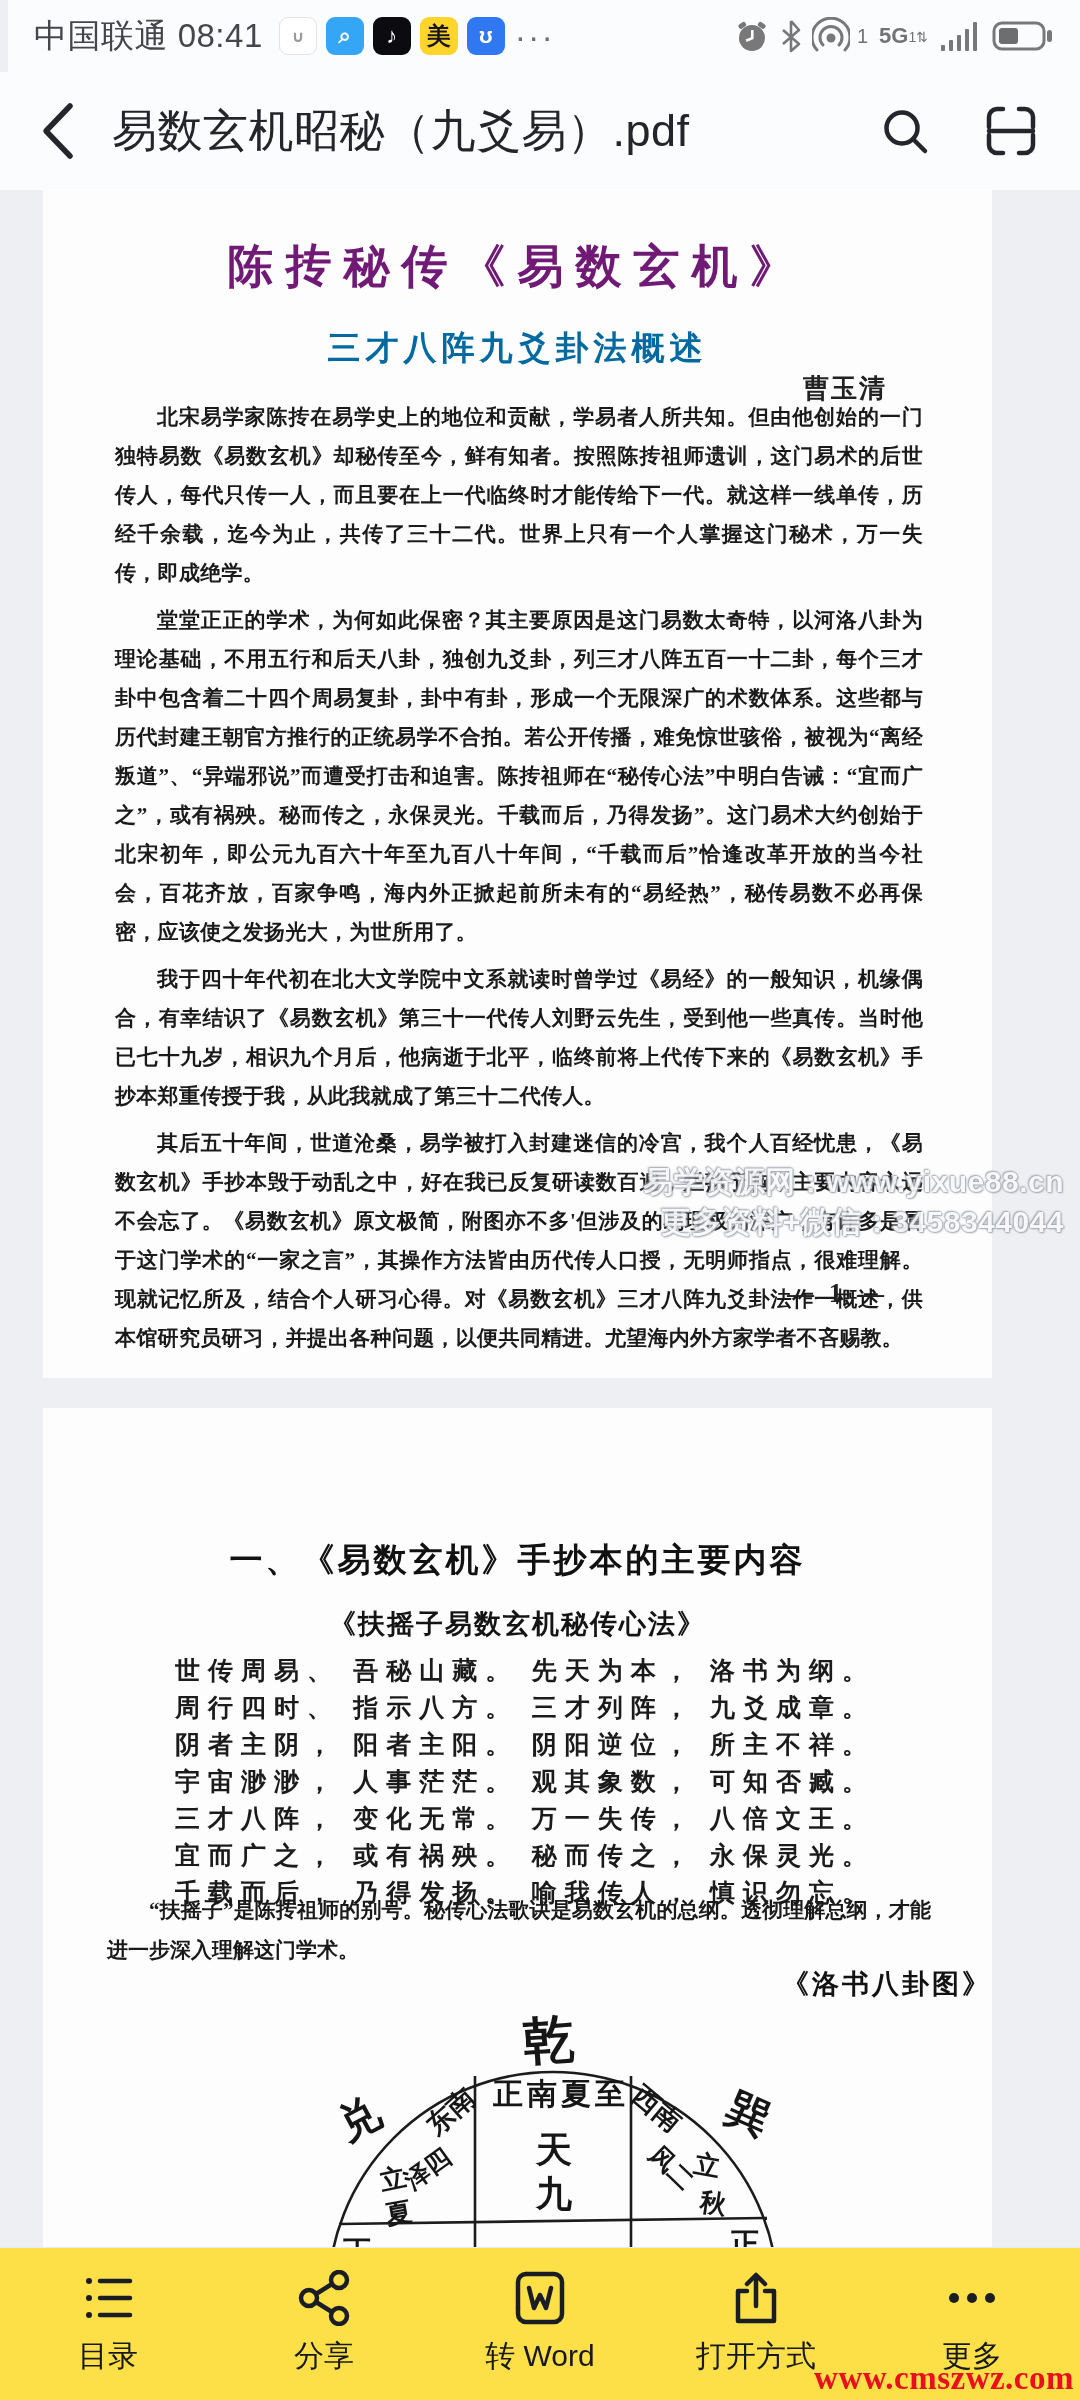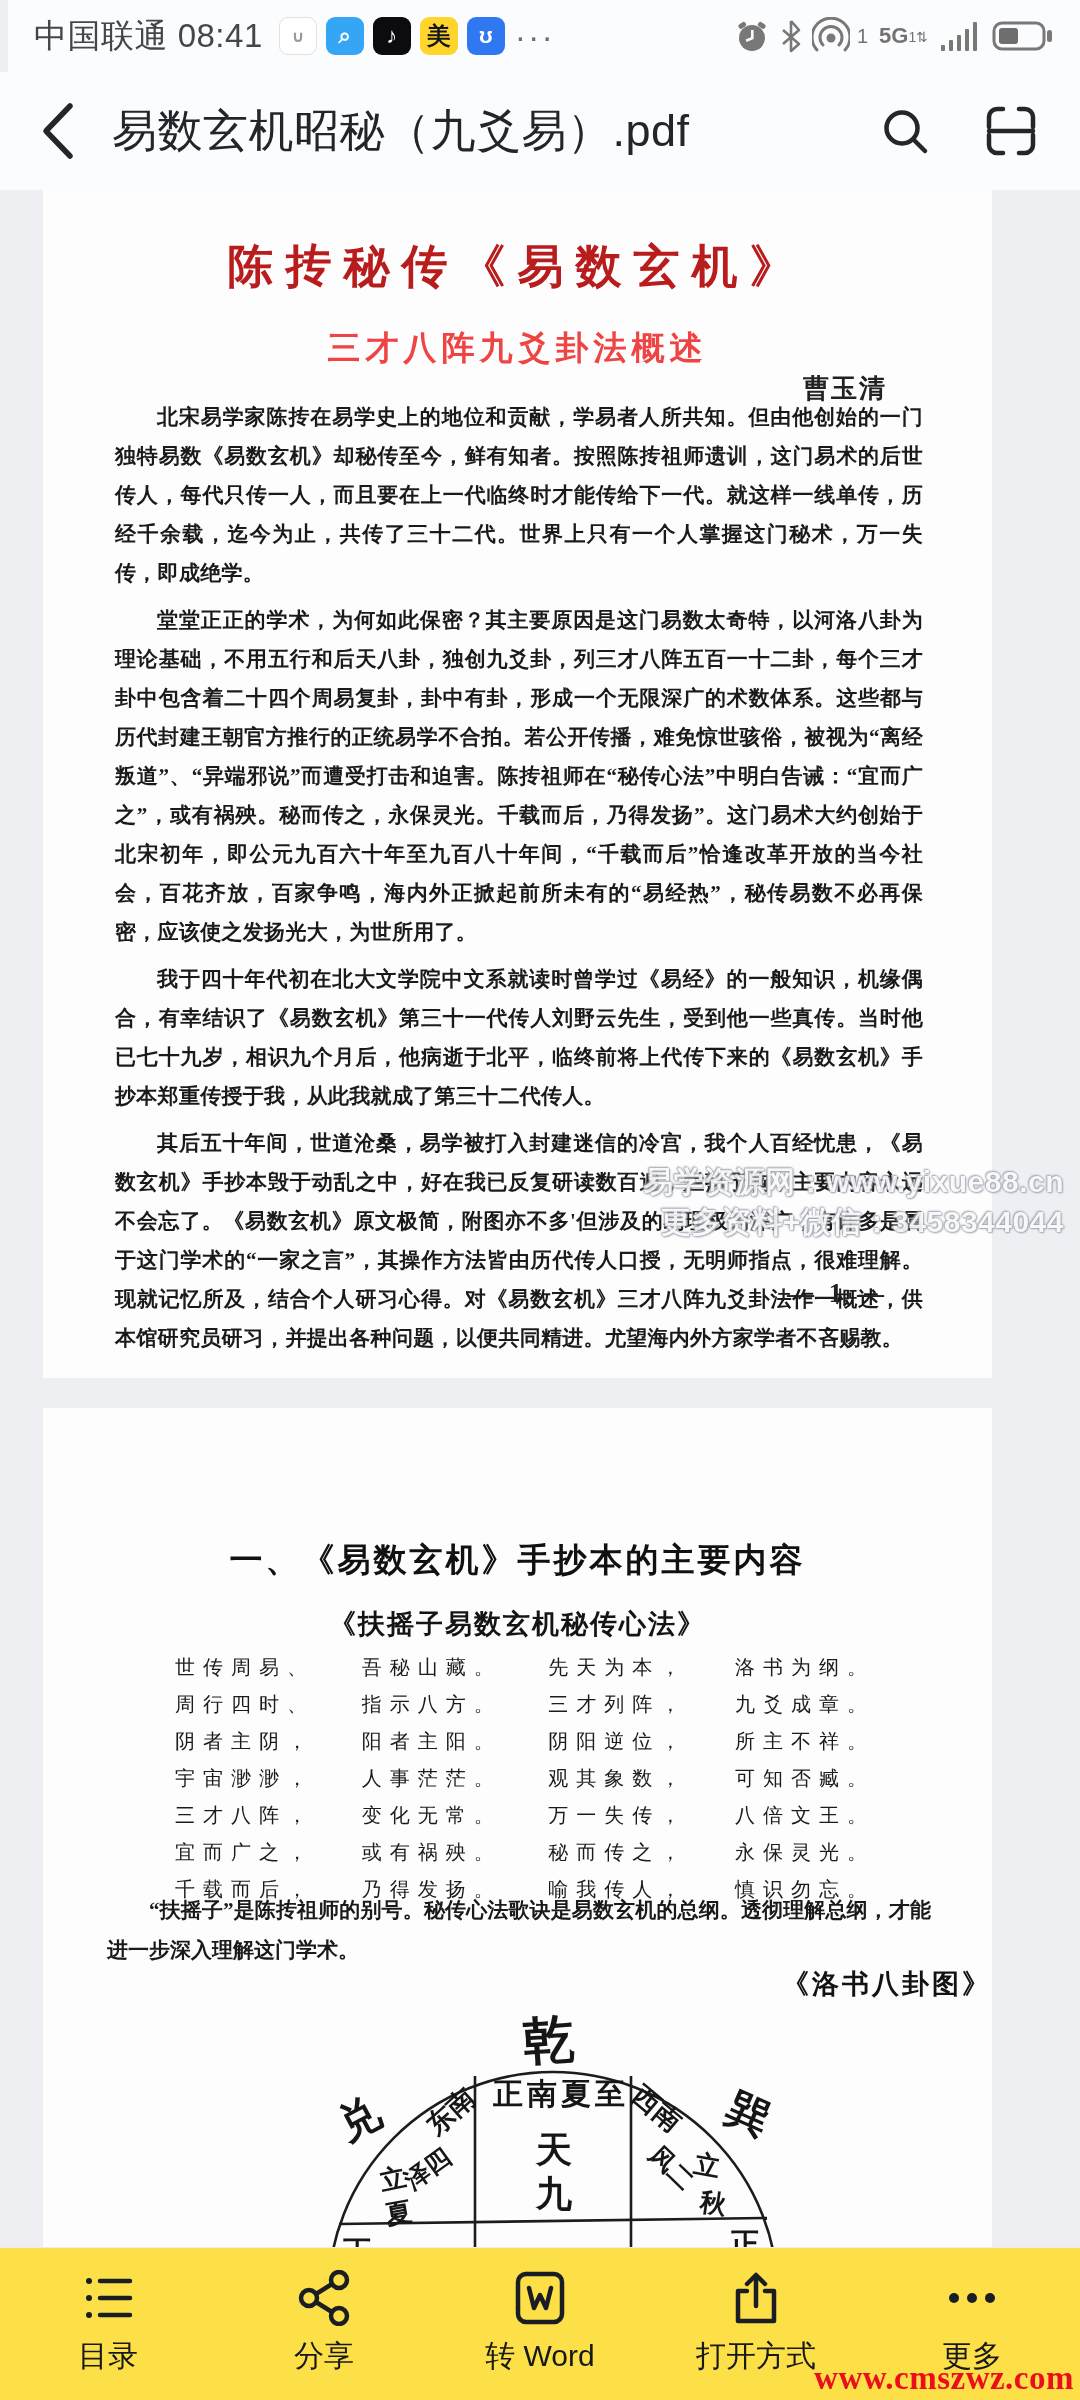--- a/index.html
+++ b/index.html
@@ -40,41 +40,41 @@
             overflow:hidden;flex:1;}
   .tb-icon{width:58px;height:58px;display:flex;align-items:center;justify-content:center;}
   .tb-icon.search{margin-right:48px;}
   .tb-icon.mode{margin-right:40px;}
   
   .page{position:absolute;left:43px;width:949px;background:#fdfdfe;}
   .page1{top:190px;height:1188px;}
   .page2{top:1408px;height:992px;}
   .serif{font-family:"Liberation Serif","DejaVu Serif",serif;}
   .doc-title{position:absolute;top:46px;left:0;width:100%;text-align:center;
-    font-weight:700;font-size:46px;color:#b91c1c;letter-spacing:12px;}
+    font-weight:700;font-size:46px;color:#701a75;letter-spacing:12px;}
   .doc-subtitle{position:absolute;top:136px;left:0;width:100%;text-align:center;
-    font-weight:700;font-size:33px;color:#ef4444;letter-spacing:5px;}
+    font-weight:700;font-size:33px;color:#0369a1;letter-spacing:5px;}
   .doc-author{position:absolute;top:181px;left:760px;font-weight:700;font-size:26px;color:#222;letter-spacing:2px;}
   .body-text{position:absolute;left:64px;top:200px;width:824px;
     font-weight:600;font-size:21px;line-height:39px;color:#1a1a1a;
     text-align:justify;letter-spacing:.3px;}
   .body-text p{margin:8px;text-indent:2em;}
   .page-num{position:absolute;top:1088px;right:104px;font-weight:700;font-size:27px;color:#222;letter-spacing:4px;}
   .wm-gray{position:absolute;top:972px;right:-72px;text-align:right;
     font-weight:700;font-size:30px;line-height:40px;letter-spacing:.5px;
     color:rgba(252,252,254,.96);opacity:.93;
     text-shadow:0 0 2px #8f959d,0 0 1px #8f959d,1px 1px 2px #a6abb2,-1px -1px 2px #a6abb2;}
   
   .sec-title{position:absolute;top:130px;left:0;width:100%;text-align:center;
     font-weight:700;font-size:33px;color:#111;letter-spacing:3px;}
   .sec-sub{position:absolute;top:198px;left:0;width:100%;text-align:center;
     font-weight:700;font-size:27px;color:#141414;letter-spacing:2px;}
   .verse{position:absolute;left:132px;top:246px;width:700px;}
   .verse-row{display:flex;justify-content:space-between;height:37px;
-    font-weight:400;font-size:20px;color:#1b1b1b;}
+    font-weight:700;font-size:25px;color:#1b1b1b;}
   .verse-row span{letter-spacing:8px;white-space:nowrap;}
   .note{position:absolute;left:64px;top:482px;width:824px;
     font-weight:600;font-size:21px;line-height:40px;color:#1a1a1a;text-align:justify;text-indent:2em;}
   .note b{font-weight:800;}
   .diag-title{position:absolute;top:558px;left:0;width:100%;text-align:right;
     font-weight:700;font-size:27px;color:#121212;letter-spacing:3px;}
   .diagram{position:absolute;left:237px;top:592px;width:560px;height:400px;}
   .diagram text{fill:#161616;font-family:"Liberation Serif","DejaVu Serif",serif;font-weight:600;}
   
   .toolbar{position:absolute;left:0;right:0;top:2247px;height:153px;background:#fde047;

